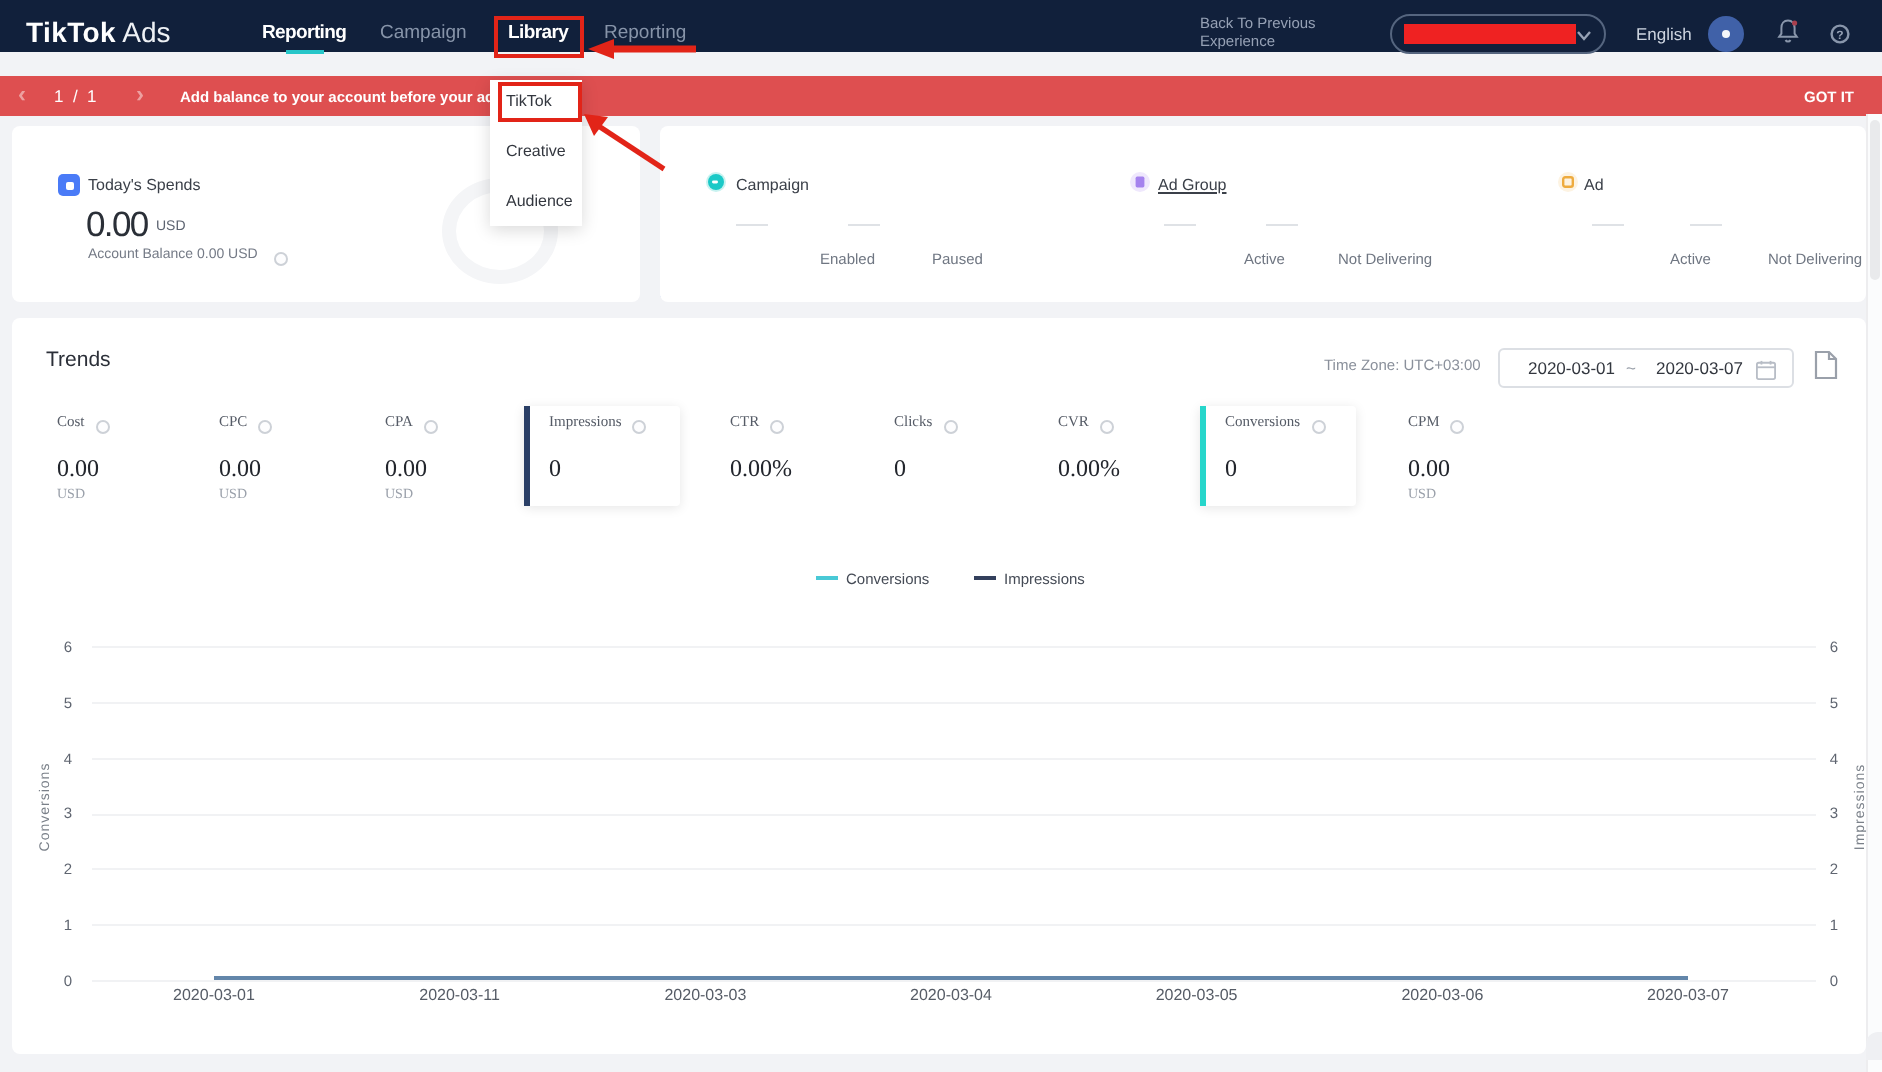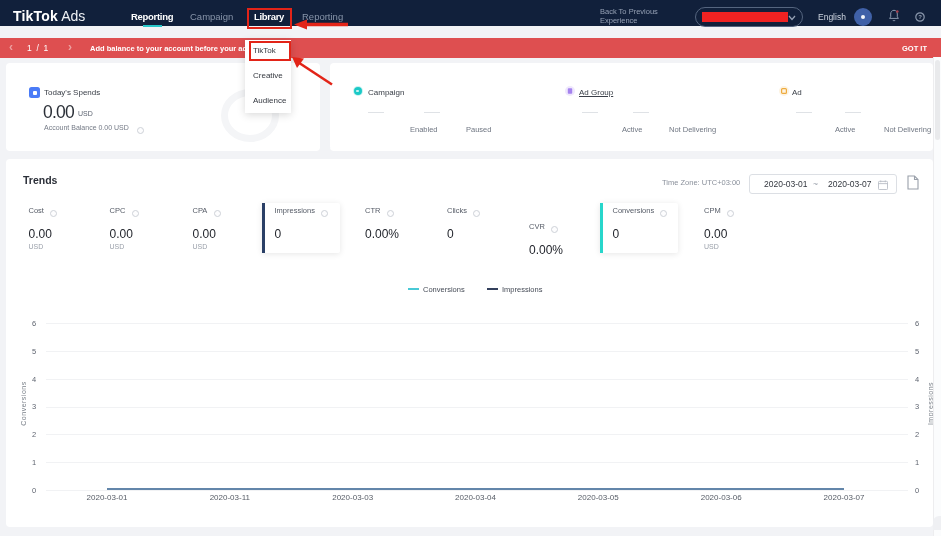--- a/index.html
+++ b/index.html
@@ -45,25 +45,25 @@
 .log { position:absolute; left:289px; top:70px; font-size:7.5px; color:#2e6bec;margin-left:35px; }
 .wm-circle { position:absolute; left:215px; top:26px; width:58px; height:53px; border:7px solid #f4f5f7; border-radius:50%; }
 
 .info-i { display:inline-block; width:7px; height:7px; border-radius:50%; border:1.6px solid #cdd1d7; background:#fdfdfe; color:transparent; font-size:0; vertical-align:2px; }
 
 .status-lbl { position:absolute; top:25px; font-size:8px; color:#3b4049; }
 .dash { position:absolute; top:49px; width:16px; height:1px; background:#dfe2e6; }
 .status-lab { position:absolute; top:62px; font-size:7.5px; color:#6f7682;padding-left:41px; }
 
 
-.trends-title { position:absolute; left:17px; top:15px; font-size:10.5px; font-weight:bold; color:#2b2f38; }
+.trends-title { position:absolute; left:17px; top:15px; font-size:10.5px; font-weight:normal; color:#2b2f38; }
 .tz { position:absolute; left:656px; top:19px; font-size:7.5px; color:#8a909b; }
 .datebox { position:absolute; left:743px; top:15px; width:148px; height:20px; border:1px solid #dcdfe4; border-radius:3px; font-size:8.5px; color:#33373f; }
 
-.tile { position:absolute; top:44px; width:81px; height:50px; }
+.tile { position:absolute; top:44px; width:81px; height:50px;font-family:Liberation Serif, serif; }
 .tile .tl { position:absolute; left:14px; top:3px; font-size:7.5px; color:#555b66; white-space:nowrap; }
 .tile .tv { position:absolute; left:14px; top:23.5px; font-size:12px; color:#23262d; }
 .tile .tu { position:absolute; left:14px; top:40px; font-size:7px; color:#9aa0aa; }
 .tile.sel { background:#fff; box-shadow:0 1px 6px rgba(0,0,0,0.10); border-radius:2px; width:78px; }
 .tile.sel .bar { position:absolute; left:0; top:0; width:2.5px; height:50px; }
 .tile.sel .tl { left:12.5px; }
 .tile.sel .tv { left:12.5px; }
 
 
 .legend { position:absolute; top:126px; font-size:7.5px; color:#454b56; }
@@ -200,21 +200,21 @@
       <div class="tv">0</div>
     </div>
   <div class="tile" style="left:345px;">
       <div class="tl">CTR&nbsp;&nbsp; <span class="info-i">?</span></div>
       <div class="tv">0.00%</div>
     </div>
   <div class="tile" style="left:427px;">
       <div class="tl">Clicks&nbsp;&nbsp; <span class="info-i">?</span></div>
       <div class="tv">0</div>
     </div>
-  <div class="tile" style="left:509px;margin-top:16px;">
+  <div class="tile" style="left:509px;">
       <div class="tl">CVR&nbsp;&nbsp; <span class="info-i">?</span></div>
       <div class="tv">0.00%</div>
     </div>
   <div class="tile sel" style="left:594px;">
       <div class="bar" style="background:#27d6cb;"></div>
       <div class="tl">Conversions&nbsp;&nbsp; <span class="info-i">?</span></div>
       <div class="tv">0</div>
     </div>
   <div class="tile" style="left:684px;">
       <div class="tl">CPM&nbsp;&nbsp; <span class="info-i">?</span></div>

